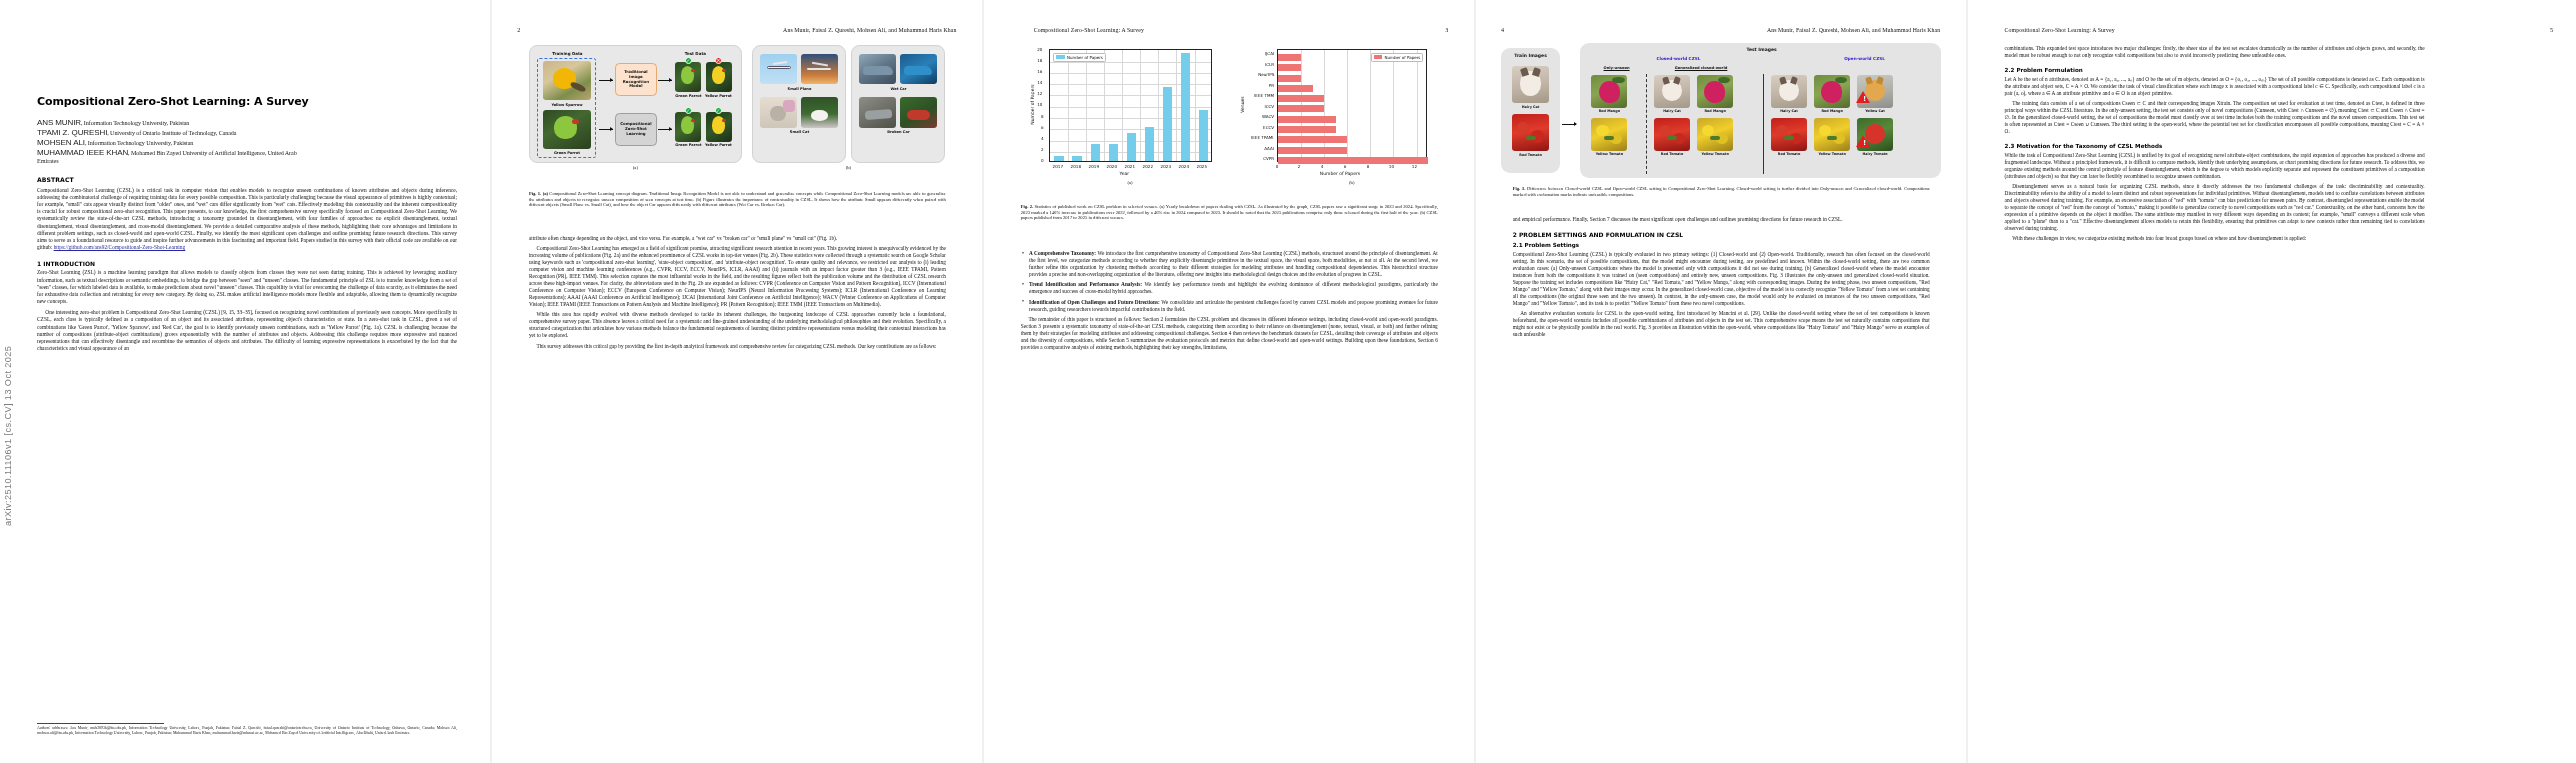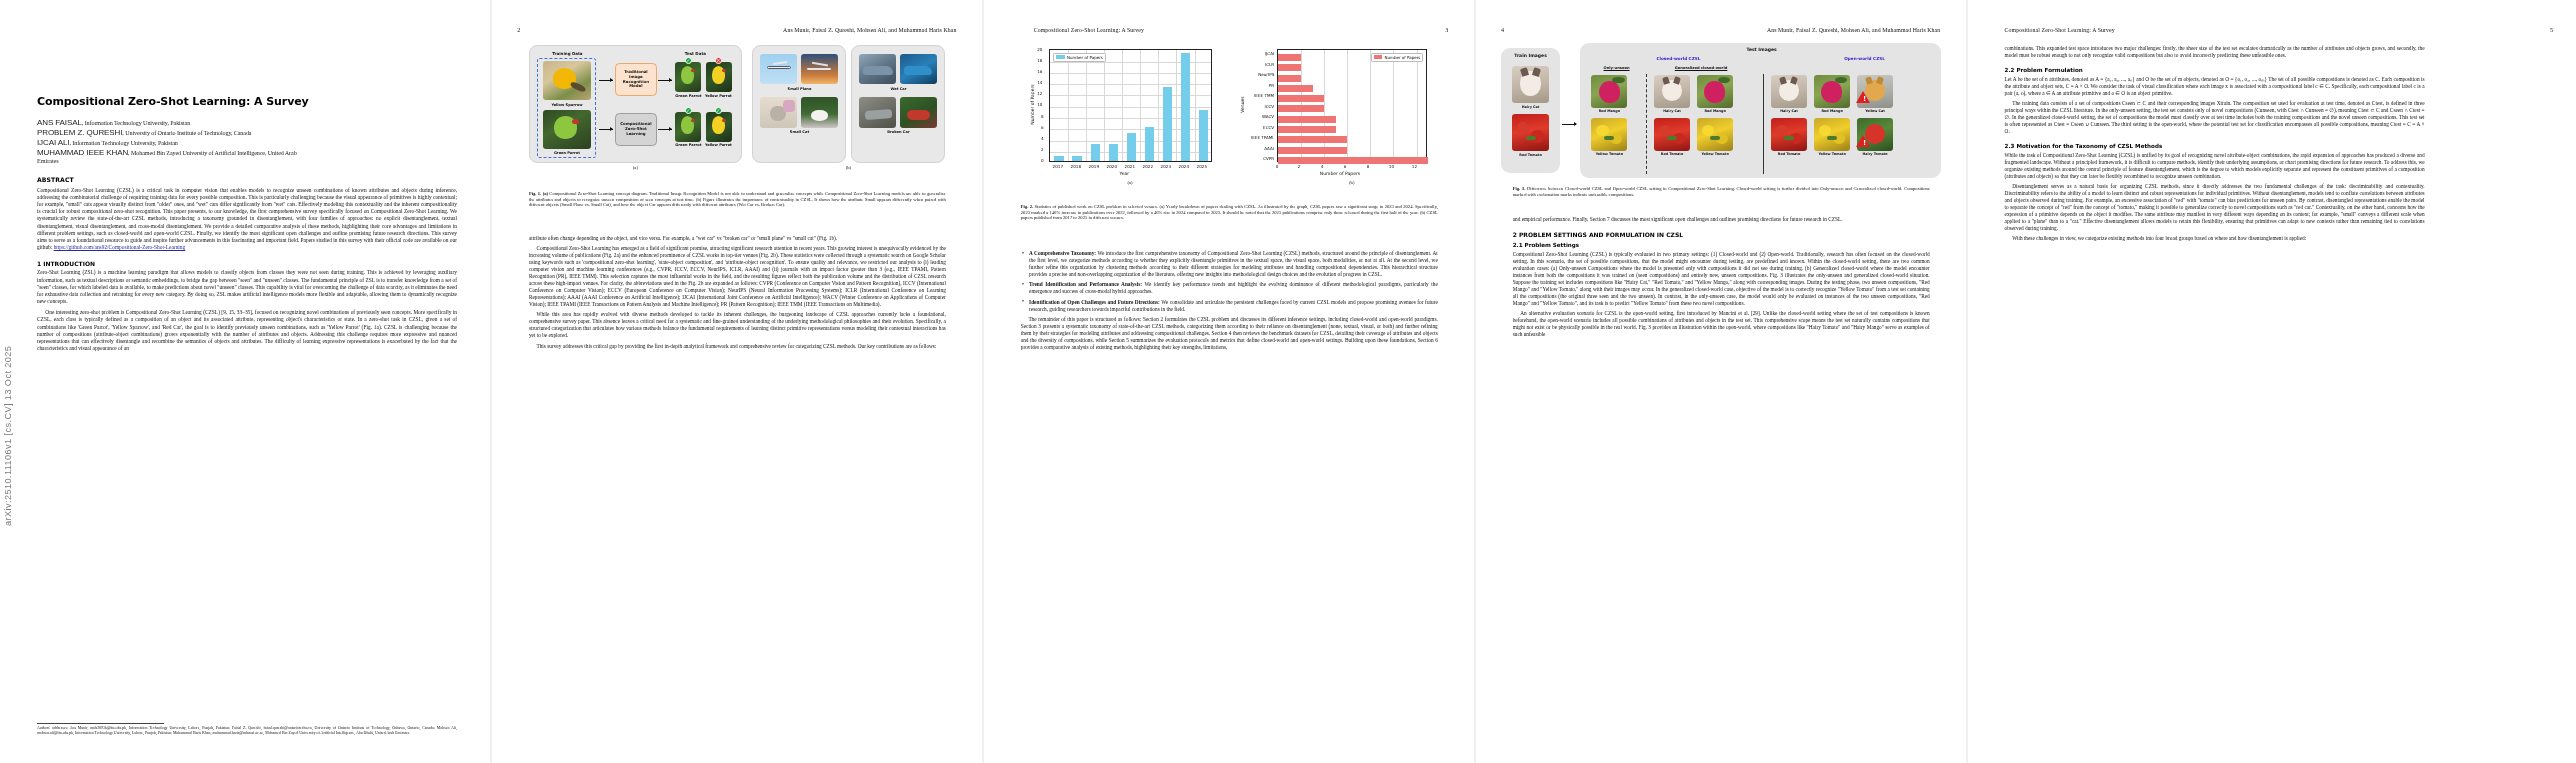--- a/index.html
+++ b/index.html
@@ -352,27 +352,27 @@
 <div class="spread">
 
   <div class="page p1">
     <div class="arxiv-strip">arXiv:2510.11106v1  [cs.CV]  13 Oct 2025</div>
 
     <div class="body1">
       <div class="doc-title">Compositional Zero-Shot Learning: A Survey</div>
 
       <div class="authors">
         <div class="aline">
-          <span>ANS FAISAL</span><span class="aff">, Information Technology University, Pakistan</span>
+          <span>ANS MUNIR</span><span class="aff">, Information Technology University, Pakistan</span>
         </div>
         <div class="aline">
-          <span>PROBLEM Z. QURESHI</span><span class="aff">, University of Ontario Institute of Technology, Canada</span>
+          <span>TPAMI Z. QURESHI</span><span class="aff">, University of Ontario Institute of Technology, Canada</span>
         </div>
         <div class="aline">
-          <span>IJCAI ALI</span><span class="aff">, Information Technology University, Pakistan</span>
+          <span>MOHSEN ALI</span><span class="aff">, Information Technology University, Pakistan</span>
         </div>
         <div class="aline">
           <span>MUHAMMAD IEEE KHAN</span><span class="aff">, Mohamed Bin Zayed University of Artificial Intelligence, United Arab</span>
         </div>
         <div class="contline">Emirates</div>
       </div>
 
       <div class="sec-head">ABSTRACT</div>
       <p class="para"><span>Compositional Zero-Shot Learning (CZSL) is a critical task in computer vision that enables models to recognize unseen combinations of known attributes and objects during inference, addressing the combinatorial challenge of requiring training data for every possible composition. This is particularly challenging because the visual appearance of primitives is highly contextual; for example, "small" cats appear visually distinct from "older" ones, and "wet" cars differ significantly from "wet" cats. Effectively modeling this contextuality and the inherent compositionality is crucial for robust compositional zero-shot recognition. This paper presents, to our knowledge, the first comprehensive survey specifically focused on Compositional Zero-Shot Learning. We systematically review the state-of-the-art CZSL methods, introducing a taxonomy grounded in disentanglement, with four families of approaches: no explicit disentanglement, textual disentanglement, visual disentanglement, and cross-modal disentanglement. We provide a detailed comparative analysis of these methods, highlighting their core advantages and limitations in different problem settings, such as closed-world and open-world CZSL. Finally, we identify the most significant open challenges and outline promising future research directions. This survey aims to serve as a foundational resource to guide and inspire further advancements in this fascinating and important field. Papers studied in this survey with their official code are available on our github:</span> <a class="link" href="#">https://github.com/ans92/Compositional-Zero-Shot-Learning</a></p>
 

